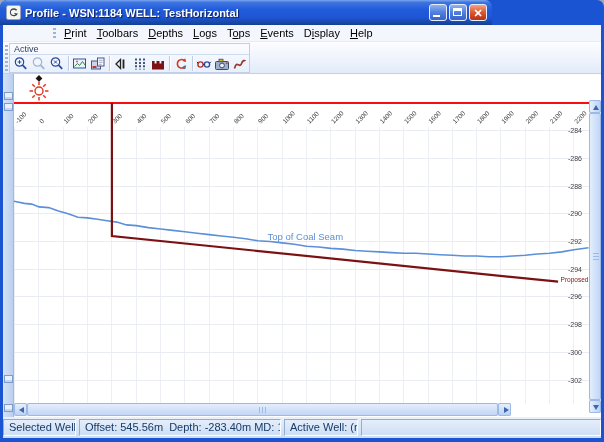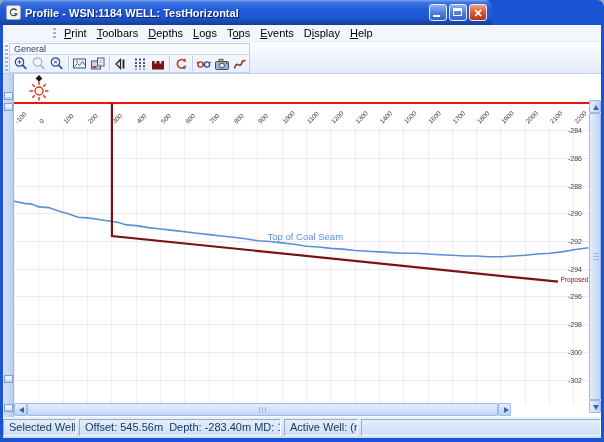--- a/index.html
+++ b/index.html
@@ -91,21 +91,21 @@
       <span class="menu-item"><u>L</u>ogs</span>
       <span class="menu-item">T<u>o</u>ps</span>
       <span class="menu-item"><u>E</u>vents</span>
       <span class="menu-item">D<u>i</u>splay</span>
       <span class="menu-item"><u>H</u>elp</span>
     </div>
 
   <div class="toolband">
     <div class="tb-grip"></div>
     <div class="tb-group">
-      <div class="tb-label">General</div>
+      <div class="tb-label">Active</div>
       <div class="tb-icons">
         <div class="tb-btn">
           <svg viewBox="0 0 16 16">
             <circle cx="6.5" cy="6" r="4.2" fill="#F4F9FF" stroke="#2B4B9B" stroke-width="1.2"></circle>
             <path d="M4.6,6 h3.8 M6.5,4.1 v3.8" stroke="#2B4B9B" stroke-width="1"></path>
             <path d="M9.6,9.2 L13.2,12.8" stroke="#2B4B9B" stroke-width="1.8"></path>
           </svg>
         </div>
         <div class="tb-btn">
           <svg viewBox="0 0 16 16" opacity="0.5">

